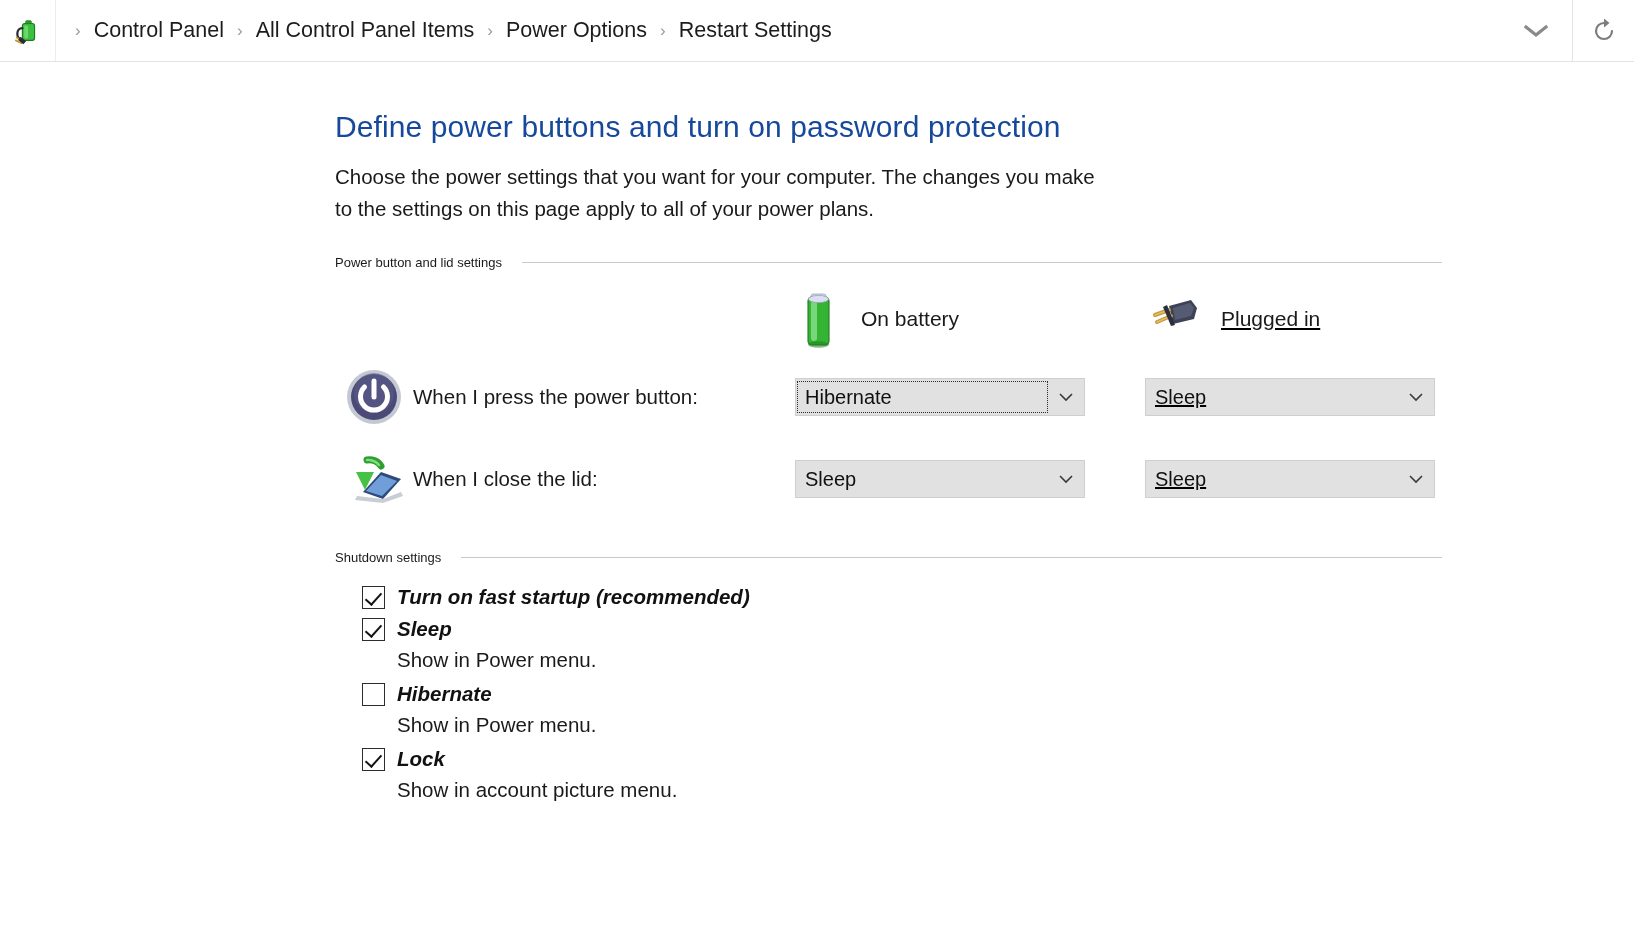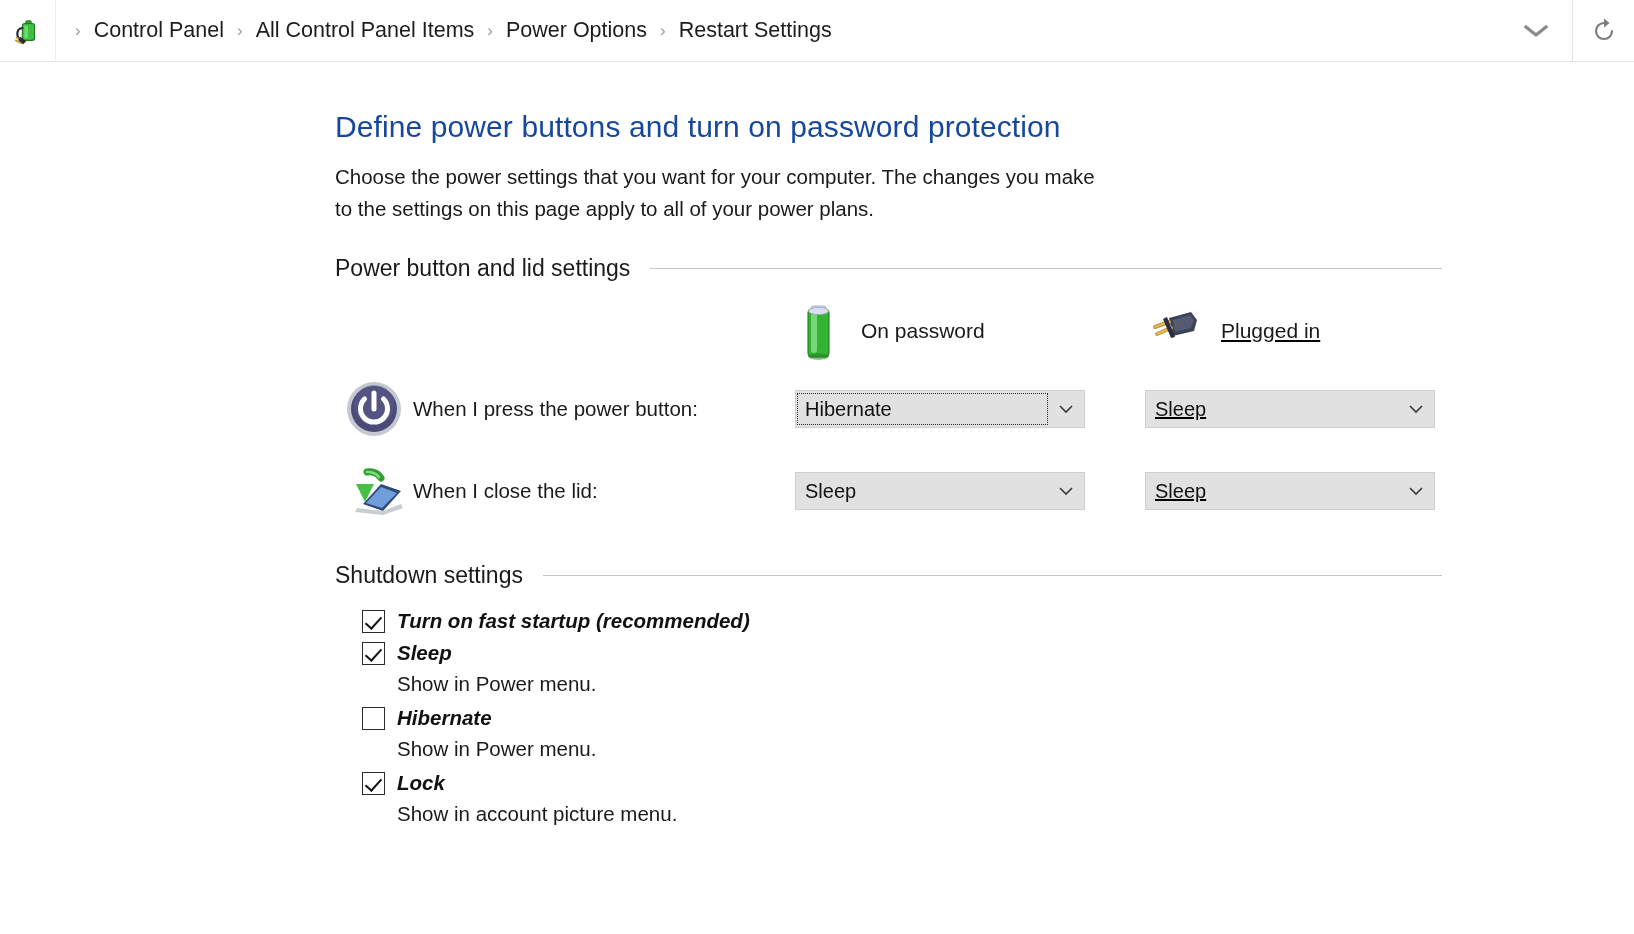--- a/index.html
+++ b/index.html
@@ -91,21 +91,21 @@
 
   
   .group-head {
     display: flex;
     align-items: center;
     padding-left: 335px;
     padding-right: 192px;
     margin-top: 30px;
   }
   .group-head .label {
-    font-size: 23px;
+    font-size: 13px;
     color: #1a1a1a;
     white-space: nowrap;
     padding-right: 20px;
   }
   .group-head .rule {
     flex: 1 1 auto;
     height: 1px;
     background: #c8c8c8;
   }
 
@@ -317,21 +317,21 @@
         <div class="hdr-cell">
           <span>
             <svg class="ico" width="48" height="62" viewBox="0 0 48 62">
               <rect x="16" y="6" width="15" height="5" rx="2.2" fill="#cfd6e8" stroke="#9aa4bb" stroke-width="0.8"></rect>
               <rect x="13" y="9" width="21" height="48" rx="4" fill="#35b335" stroke="#1e7d1e" stroke-width="1.1"></rect>
               <rect x="16" y="13" width="6" height="40" rx="3" fill="#8ae08a" opacity="0.8"></rect>
               <ellipse cx="23.5" cy="11" rx="10" ry="3.6" fill="#d9dff0" stroke="#9aa4bb" stroke-width="0.8"></ellipse>
               <ellipse cx="23.5" cy="56.5" rx="10.5" ry="3.2" fill="#1e7d1e" opacity="0.55"></ellipse>
             </svg>
           </span>
-          <span class="txt">On password</span>
+          <span class="txt">On battery</span>
         </div>
       </div>
 
       <div class="col-ctl second">
         <div class="hdr-cell">
           <span>
             <svg class="ico" width="58" height="50" viewBox="0 0 58 50">
               <path d="M24 12 L46 6 L52 14 L49 25 L28 30 Z" fill="#3e4256"></path>
               <path d="M28 14 L45 9 L49 14 L46 22 L30 26 Z" fill="#595f78" opacity="0.85"></path>
               <path d="M24 16 L10 21 M26 22 L12 28" stroke="#c79a3a" stroke-width="4" stroke-linecap="round"></path>

